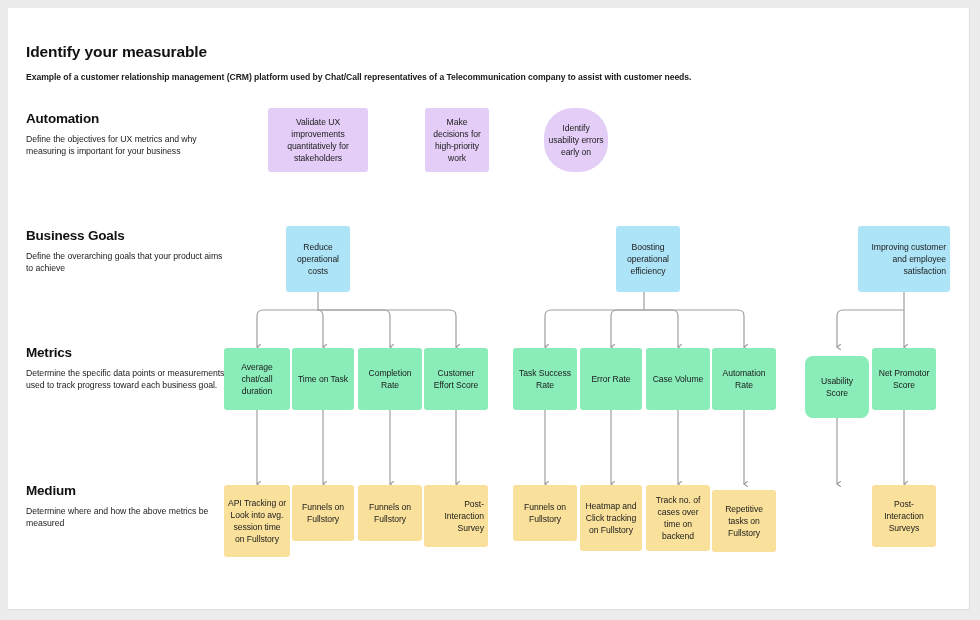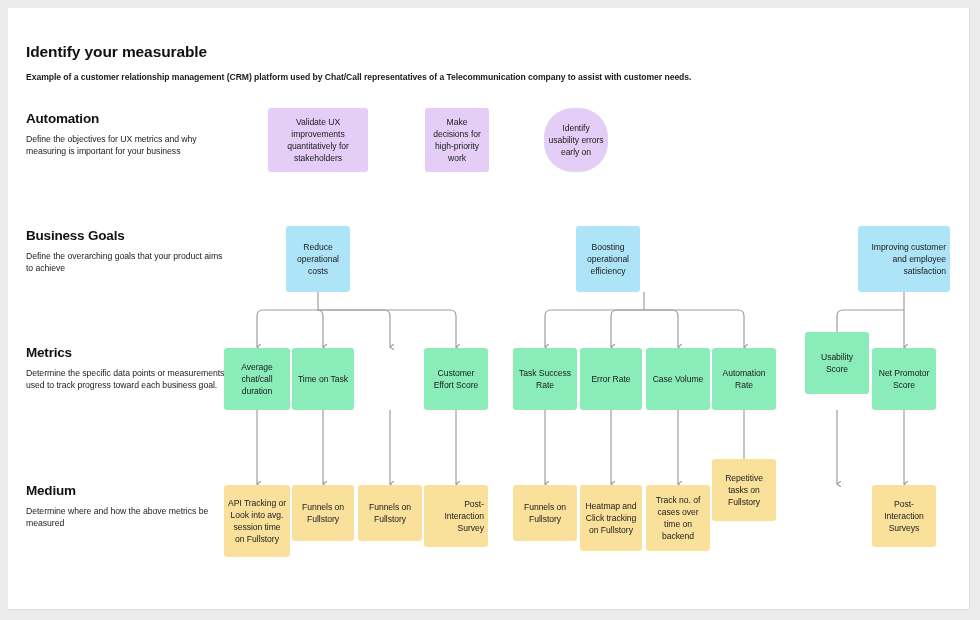--- a/index.html
+++ b/index.html
@@ -132,35 +132,36 @@
     <line x1="744" y1="410" x2="744" y2="484" marker-end="url(#ah)"></line>
     <line x1="837" y1="410" x2="837" y2="484" marker-end="url(#ah)"></line>
     <line x1="904" y1="410" x2="904" y2="484" marker-end="url(#ah)"></line>
   </svg>
 
   <div class="node objective" style="left:268px; top:108px; width:100px; height:64px;">Validate UX improvements quantitatively for stakeholders</div>
   <div class="node objective" style="left:425px; top:108px; width:64px; height:64px;">Make decisions for high-priority work</div>
   <div class="node objective" style="left:544px; top:108px; width:64px; height:64px;border-radius:29px;">Identify usability errors early on</div>
 
   <div class="node goal" style="left:286px; top:226px; width:64px; height:66px;">Reduce operational costs</div>
-  <div class="node goal" style="left:576px; top:226px; width:64px; height:66px;">Boosting operational efficiency</div>
+  <div class="node goal" style="left:616px; top:226px; width:64px; height:66px;">Boosting operational efficiency</div>
   <div class="node goal" style="left:858px; top:226px; width:92px; height:66px;text-align:right;">Improving customer and employee satisfaction</div>
 
   <div class="node metric" style="left:224px; top:348px; width:66px; height:62px;">Average chat/call duration</div>
   <div class="node metric" style="left:292px; top:348px; width:62px; height:62px;">Time on Task</div>
+  <div class="node metric" style="left:358px; top:348px; width:64px; height:62px;">Completion Rate</div>
   <div class="node metric" style="left:424px; top:348px; width:64px; height:62px;">Customer Effort Score</div>
   <div class="node metric" style="left:513px; top:348px; width:64px; height:62px;">Task Success Rate</div>
   <div class="node metric" style="left:580px; top:348px; width:62px; height:62px;">Error Rate</div>
   <div class="node metric" style="left:646px; top:348px; width:64px; height:62px;">Case Volume</div>
   <div class="node metric" style="left:712px; top:348px; width:64px; height:62px;">Automation Rate</div>
-  <div class="node metric" style="left:805px; top:332px; width:64px; height:62px;">Usability Score</div>
+  <div class="node metric" style="left:805px; top:356px; width:64px; height:62px;border-radius:8px;">Usability Score</div>
   <div class="node metric" style="left:872px; top:348px; width:64px; height:62px;">Net Promotor Score</div>
 
   <div class="node medium" style="left:224px; top:485px; width:66px; height:72px;">API Tracking or Look into avg. session time on Fullstory</div>
   <div class="node medium" style="left:292px; top:485px; width:62px; height:56px;">Funnels on Fullstory</div>
   <div class="node medium" style="left:358px; top:485px; width:64px; height:56px;">Funnels on Fullstory</div>
   <div class="node medium" style="left:424px; top:485px; width:64px; height:62px;text-align:right;">Post-Interaction Survey</div>
   <div class="node medium" style="left:513px; top:485px; width:64px; height:56px;">Funnels on Fullstory</div>
   <div class="node medium" style="left:580px; top:485px; width:62px; height:66px;">Heatmap and Click tracking on Fullstory</div>
   <div class="node medium" style="left:646px; top:485px; width:64px; height:66px;">Track no. of cases over time on backend</div>
-  <div class="node medium" style="left:712px; top:459px; width:64px; height:62px;">Repetitive tasks on Fullstory</div>
+  <div class="node medium" style="left:712px; top:490px; width:64px; height:62px;">Repetitive tasks on Fullstory</div>
   <div class="node medium" style="left:872px; top:485px; width:64px; height:62px;">Post-Interaction Surveys</div>
 </div>
 
 </body></html>

